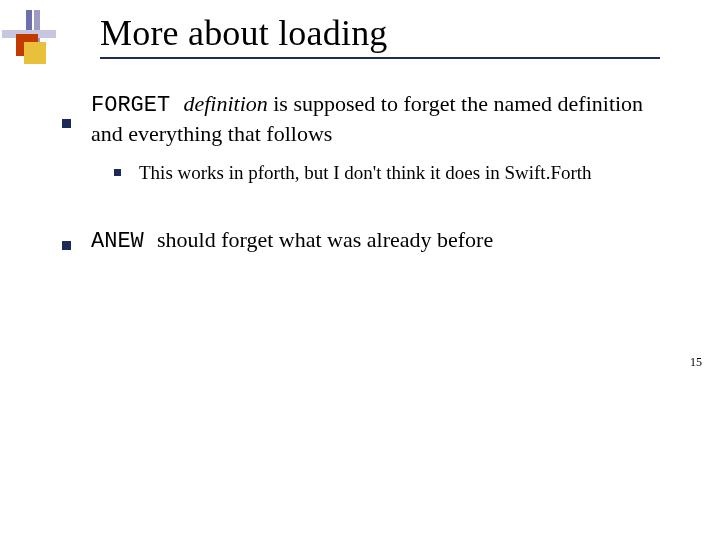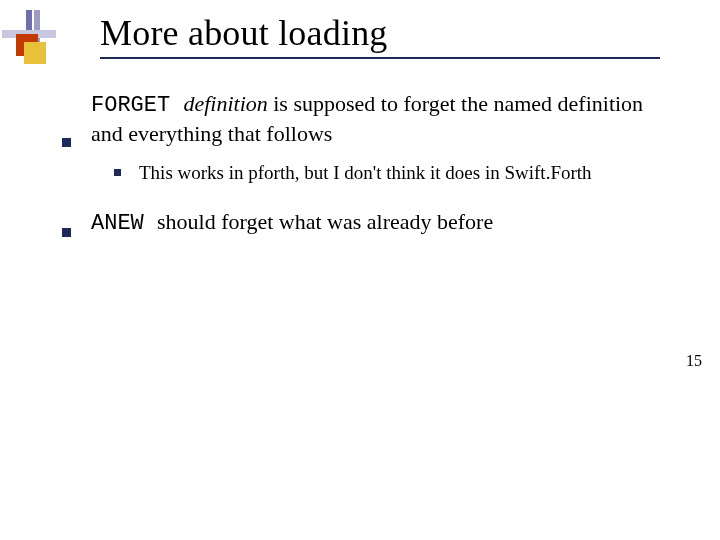--- a/index.html
+++ b/index.html
@@ -53,40 +53,40 @@
   .content {
     position: absolute;
     top: 90px;
     left: 62px;
     right: 50px;
     font-size: 22px;
     line-height: 1.25;
   }
   .bullet1 {
     display: flex;
-    align-items: flex-end;
+    align-items: center;
     margin-bottom: 14px;
   }
   .bullet1 .sqmark {
     width: 9px;
     height: 9px;
     background: #1c2a5a;
     margin-top: 10px;
     margin-right: 20px;
     flex: 0 0 auto;
   }
   .bullet1 .text {
     flex: 1 1 auto;
   }
   .bullet2 {
     display: flex;
     align-items: flex-start;
     margin-left: 52px;
     margin-top: 10px;
-    margin-bottom: 7px;
+    margin-bottom: 25px;
     font-size: 19px;
   }
   .bullet2 .sqmark {
     width: 7px;
     height: 7px;
     background: #1c2a5a;
     margin-top: 8px;
     margin-right: 18px;
     flex: 0 0 auto;
   }
@@ -96,21 +96,21 @@
     font-family: "Courier New", Courier, monospace;
   }
   .ital { font-style: italic; }
 
   .gap { height: 16px; }
 
   .pagenum {
     position: absolute;
     right: 18px;
     bottom: 14px;
-    font-size: 16px;
+    font-size: 12px;
   }
 </style>
 </head>
 <body>
 
 <div class="slide">
 
   <div class="deco">
     <div class="stripe-v1"></div>
     <div class="stripe-v2"></div>

